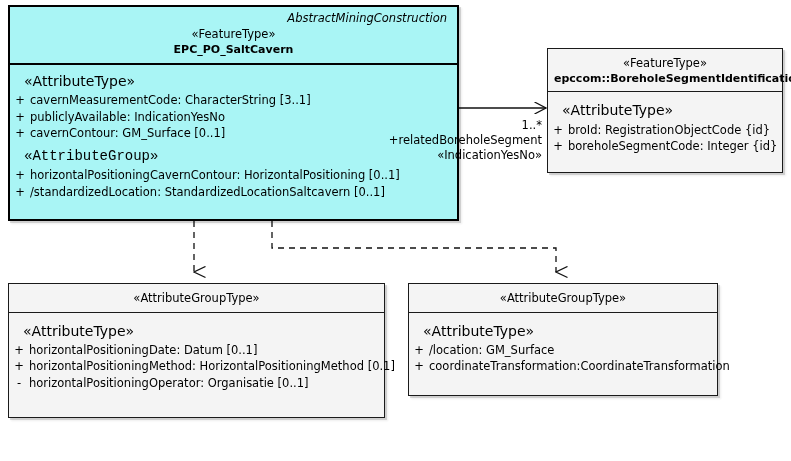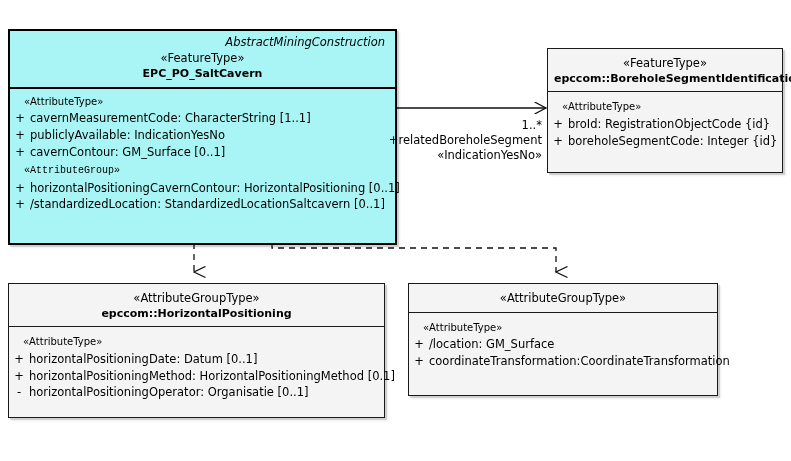--- a/index.html
+++ b/index.html
@@ -73,21 +73,21 @@
     line-height: 1.35;
   }
   .cls-name {
     font-size: 11px;
     font-weight: bold;
     color: #000;
     line-height: 1.35;
     white-space: nowrap;
   }
   .grp-stereotype {
-    font-size: 10px;
+    font-size: 14px;
     color: #000;
     padding: 0 0 1px 14px;
     line-height: 1.45;
   }
   .attr-row {
     display: flex;
     font-size: 11.5px;
     color: #000;
     line-height: 1.45;
     white-space: nowrap;
@@ -134,32 +134,32 @@
 
     <g>
       <line x1="194" y1="221" x2="194" y2="272" stroke="#111111" stroke-width="1.3" stroke-dasharray="6,5" marker-end="url(#openArrowDown)"></line>
     </g>
 
     <g>
       <path d="M272,221 L272,248 L556,248 L556,272" fill="none" stroke="#111111" stroke-width="1.3" stroke-dasharray="6,5" marker-end="url(#openArrowDown)"></path>
     </g>
   </svg>
 
-  <div class="uml-class cyan" style="left:8px; top:5px; width:389px; height:216px;margin-top:24px;">
+  <div class="uml-class cyan" style="left:8px; top:5px; width:451px; height:216px;">
     <div class="cls-head">
       <div class="cls-abstract-label">AbstractMiningConstruction</div>
       <div class="cls-stereotype">«FeatureType»</div>
       <div class="cls-name">EPC_PO_SaltCavern</div>
     </div>
     <div class="cls-divider"></div>
     <div class="cls-body">
       <div class="grp-stereotype">«AttributeType»</div>
       <div class="attr-row">
         <span class="attr-vis">+</span>
-        <span class="attr-text">cavernMeasurementCode: CharacterString [1..1]</span>
+        <span class="attr-text">cavernMeasurementCode: CharacterString [3..1]</span>
       </div>
       <div class="attr-row">
         <span class="attr-vis">+</span>
         <span class="attr-text">publiclyAvailable: IndicationYesNo</span>
       </div>
       <div class="attr-row">
         <span class="attr-vis">+</span>
         <span class="attr-text">cavernContour: GM_Surface [0..1]</span>
       </div>
       <div class="grp-stereotype" style="padding-top:4px;font-family:Liberation Mono, monospace;">«AttributeGroup»</div>
@@ -195,21 +195,20 @@
 
   <div class="edge-label" style="left:330px; top:118px; width:212px;">
     <span class="mult">1..*</span>
     <span class="mult">+relatedBoreholeSegment</span>
     <span class="mult">«IndicationYesNo»</span>
   </div>
 
   <div class="uml-class" style="left:8px; top:283px; width:377px; height:135px;">
     <div class="cls-head" style="padding-top:7px;">
       <div class="cls-stereotype">«AttributeGroupType»</div>
-      <div class="cls-name">epccom::HorizontalPositioning</div>
     </div>
     <div class="cls-divider"></div>
     <div class="cls-body" style="padding-top:8px;">
       <div class="grp-stereotype">«AttributeType»</div>
       <div class="attr-row">
         <span class="attr-vis">+</span>
         <span class="attr-text">horizontalPositioningDate: Datum [0..1]</span>
       </div>
       <div class="attr-row">
         <span class="attr-vis">+</span>

